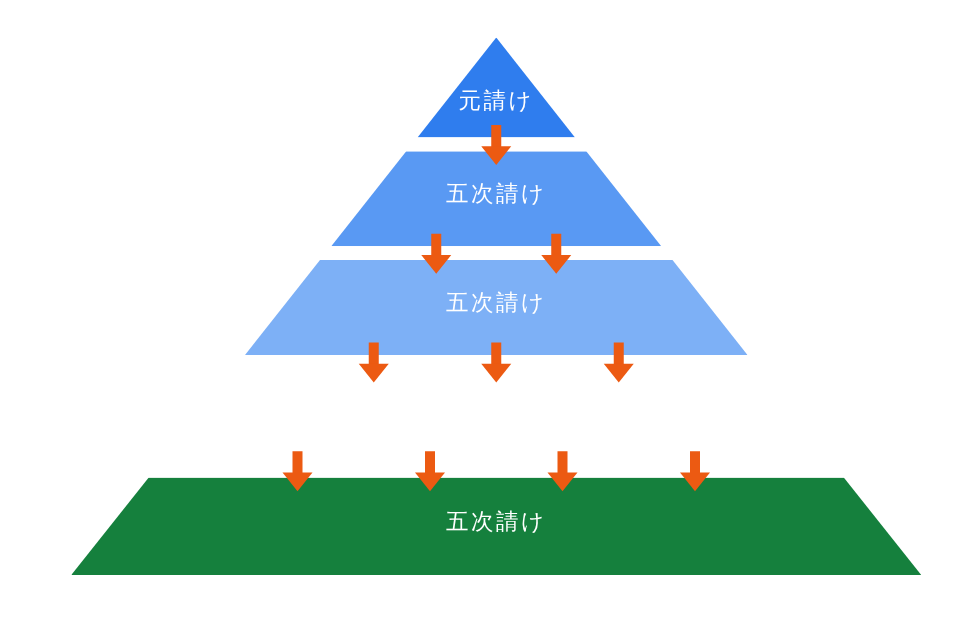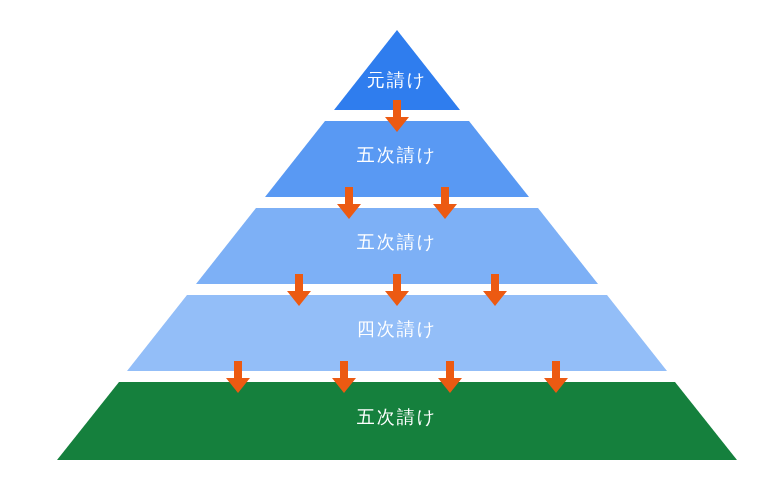--- a/index.html
+++ b/index.html
@@ -82,23 +82,20 @@
     </div>
 
     <div class="tier tier-2" style="background: rgb(89, 153, 243);">
       <span class="tier-label">五次請け</span>
     </div>
 
     <div class="tier tier-3" style="background: rgb(125, 176, 246);">
       <span class="tier-label">五次請け</span>
     </div>
 
-    <div class="tier tier-4" style="background: rgb(147, 190, 248);">
-      <span class="tier-label">四次請け</span>
-    </div>
 
     <div class="tier tier-5" style="background: #15803d;">
       <span class="tier-label">五次請け</span>
     </div>
 
     <div id="arrows-layer">
         <span class="arrow" style="left: 328px; top: 69.5px;"></span>
         <span class="arrow" style="left: 280px; top: 156.5px;"></span>
         <span class="arrow" style="left: 376px; top: 156.5px;"></span>
         <span class="arrow" style="left: 230px; top: 243.5px;"></span>

